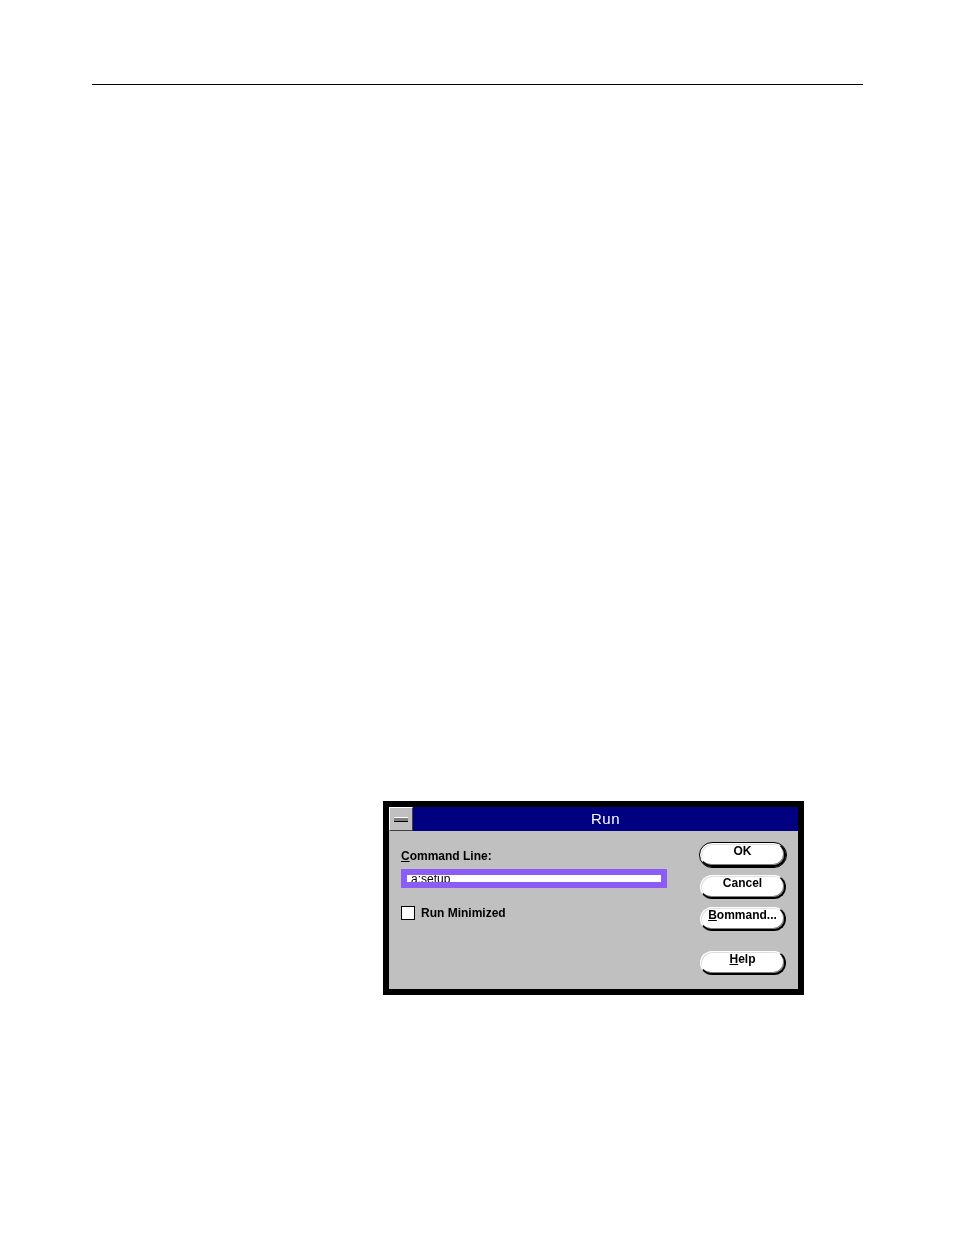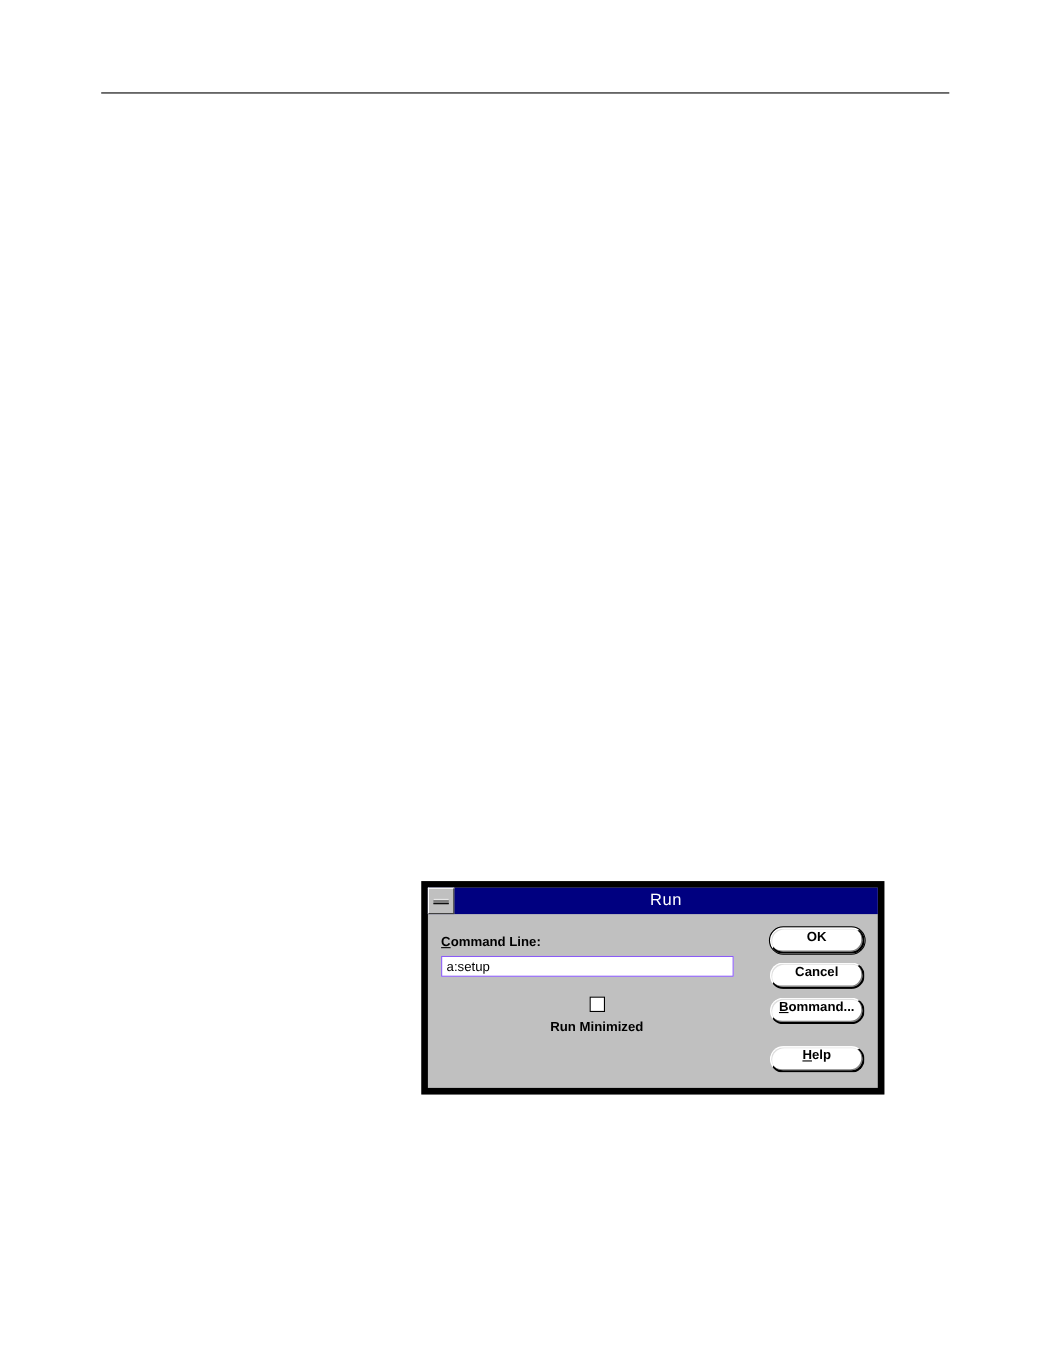--- a/index.html
+++ b/index.html
@@ -86,35 +86,34 @@
   .label {
     font-size: 12px;
     font-weight: bold;
     margin-bottom: 6px;
   }
   .label .ul { text-decoration: underline; }
   .textbox {
     width: 266px;
     height: 19px;
     background: #fff;
-    border: 1px solid #8b5cf6;
+    border: 6px solid #8b5cf6;
     box-sizing: border-box;
     padding: 1px 4px;
     font-size: 12px;
     font-family: inherit;
     line-height: 15px;
   }
   .checkrow {
     margin-top: 18px;
     display: flex;
     align-items: center;
     gap: 6px;
     font-size: 12px;
     font-weight: bold;
-    flex-direction: column;
   }
   .checkbox {
     width: 14px;
     height: 14px;
     background: #fff;
     border: 1px solid #000;
     box-sizing: border-box;
   }
   .btn {
     height: 24px;

